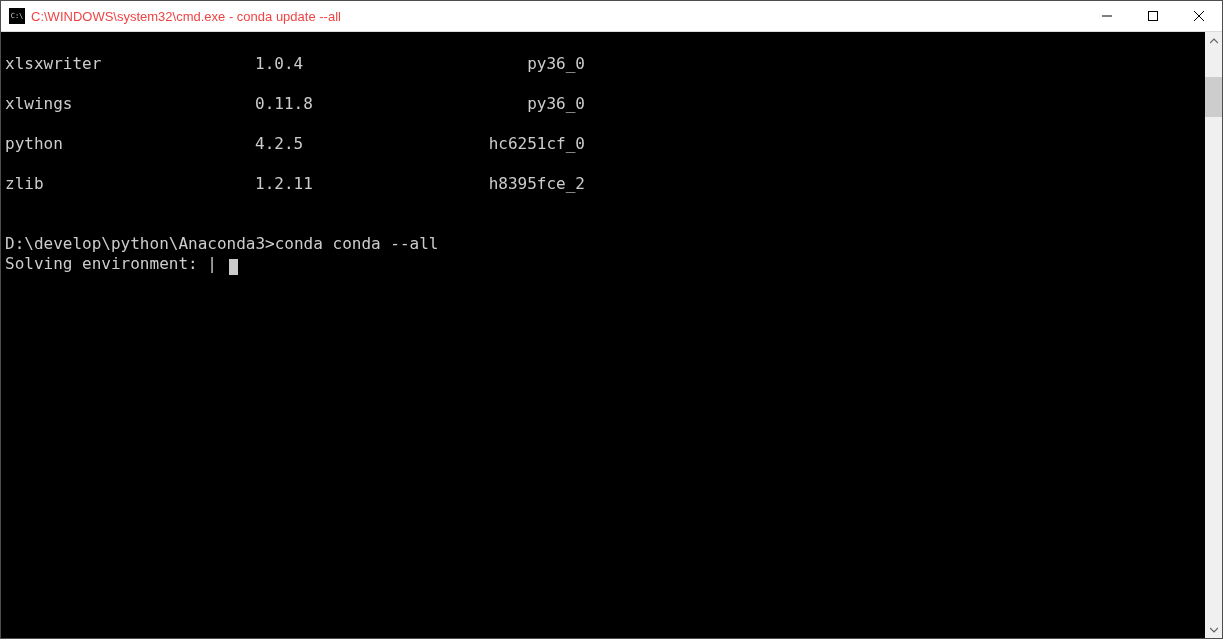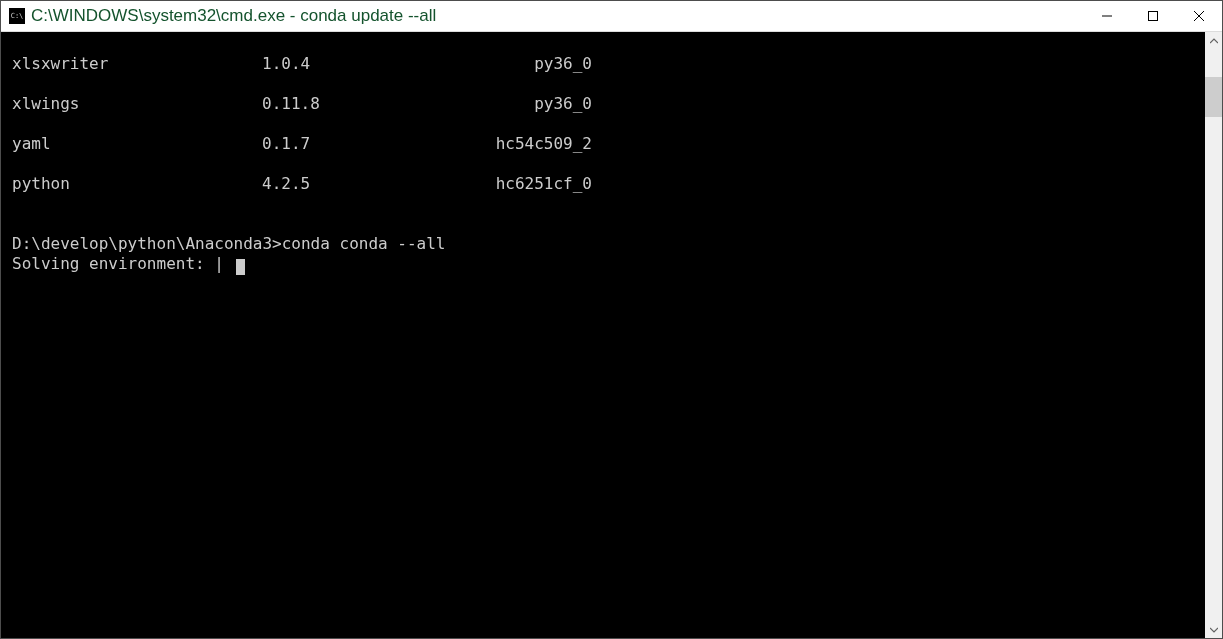--- a/index.html
+++ b/index.html
@@ -27,22 +27,22 @@
     background: #000;
     display: inline-flex;
     align-items: center;
     justify-content: center;
     font-size: 7px;
     color: #ccc;
     font-family: monospace;
     overflow: hidden;
   }
   .titlebar .title-text {
-    font-size: 17px;
-    color: #14532d;
+    font-size: 13px;
+    color: #ef4444;
     flex: 0 0 auto;
   }
   .titlebar .spacer { flex: 1; }
   .win-controls {
     display: flex;
     height: 31px;
   }
   .win-btn {
     width: 46px;
     height: 31px;
@@ -65,21 +65,20 @@
     width: calc(100% - 17px);
     height: 100%;
     background: #000;
     color: #cccccc;
     font-family: "NSimSun","SimSun","Consolas", monospace;
     font-size: 16px;
     line-height: 20px;
     padding: 2px 0 0 4px;
     white-space: pre;
     overflow: hidden;
-    margin-left: 7px;
   }
   .scrollbar {
     position: absolute;
     right: 0; top: 0;
     width: 17px;
     height: 100%;
     background: #f0f0f0;
     display: flex;
     flex-direction: column;
   }
@@ -145,22 +144,22 @@
           <line x1="10" y1="0" x2="0" y2="10" stroke="currentColor" stroke-width="1"></line>
         </svg>
     </div>
   </div>
 </div>
 
 <div class="terminal-wrap">
   <div class="terminal">
 <span class="pkg-row"><span class="col-name">xlsxwriter</span><span class="col-ver">1.0.4</span><span class="col-build">py36_0</span></span>
 <span class="pkg-row"><span class="col-name">xlwings</span><span class="col-ver">0.11.8</span><span class="col-build">py36_0</span></span>
-<span class="pkg-row"><span class="col-name">yaml</span><span class="col-ver">0.1.7</span><span class="col-build">hc54c509_2</span></span>
 <span class="pkg-row"><span class="col-name">python</span><span class="col-ver">4.2.5</span><span class="col-build">hc6251cf_0</span></span>
+<span class="pkg-row"><span class="col-name">zlib</span><span class="col-ver">1.2.11</span><span class="col-build">h8395fce_2</span></span>
 <span> </span>
 <span><span>D:\develop\python\Anaconda3&gt;</span><span>conda conda --all</span></span>
 <span><span>Solving environment: </span><span>|</span> <span class="cursor-block"></span></span>
   </div>
 
   <div class="scrollbar">
     <div class="sb-btn">
       <svg viewBox="0 0 8 8" width="8" height="8">
           <polyline points="0,6 4,2 8,6" fill="none" stroke="#606060" stroke-width="1.2"></polyline>
         </svg>

